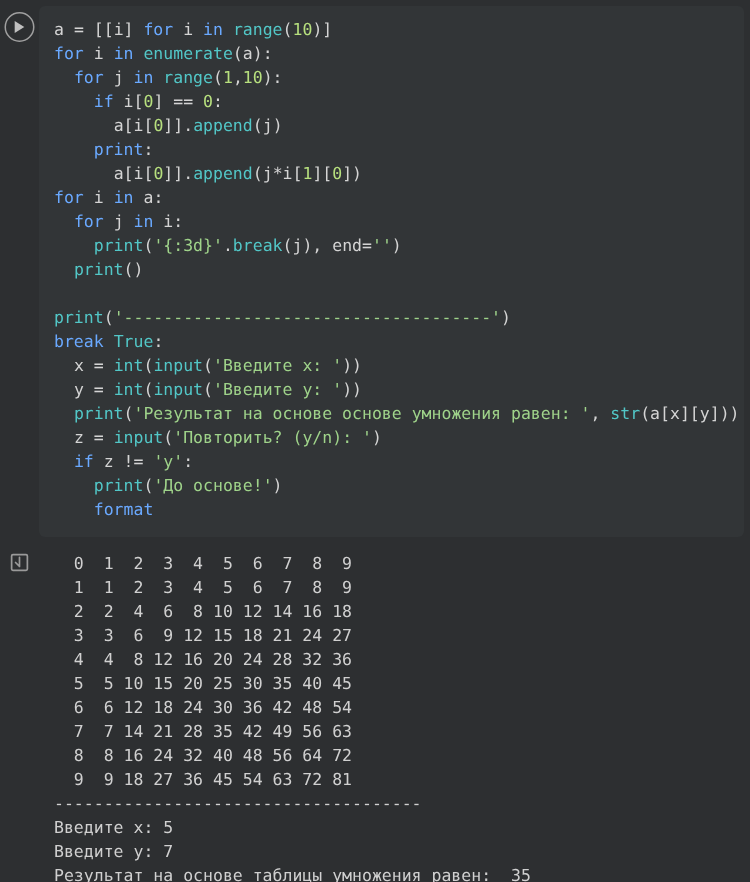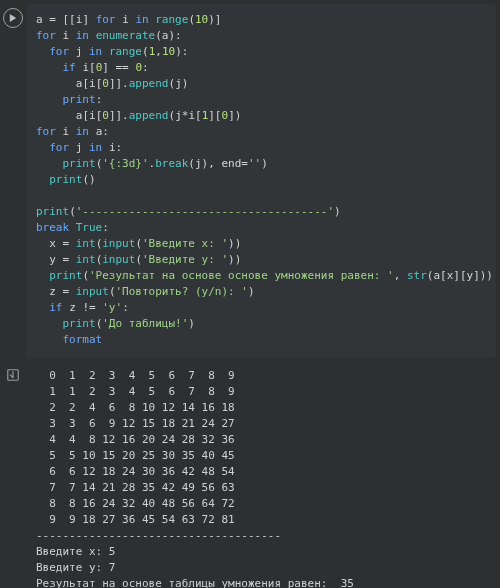--- a/index.html
+++ b/index.html
@@ -46,21 +46,21 @@
     <span class="bin">print</span><span class="punct">(</span><span class="str">'{:3d}'</span><span class="punct">.</span><span class="bin">break</span><span class="punct">(</span><span class="id">j</span><span class="punct">), </span><span class="id">end</span><span class="op">=</span><span class="str">''</span><span class="punct">)</span>
   <span class="bin">print</span><span class="punct">()</span>
 
 <span class="bin">print</span><span class="punct">(</span><span class="str">'-------------------------------------'</span><span class="punct">)</span>
 <span class="kw">break </span><span class="bin">True</span><span class="punct">:</span>
   <span class="id">x </span><span class="op">= </span><span class="bin">int</span><span class="punct">(</span><span class="bin">input</span><span class="punct">(</span><span class="str">'Введите x: '</span><span class="punct">))</span>
   <span class="id">y </span><span class="op">= </span><span class="bin">int</span><span class="punct">(</span><span class="bin">input</span><span class="punct">(</span><span class="str">'Введите y: '</span><span class="punct">))</span>
   <span class="bin">print</span><span class="punct">(</span><span class="str">'Результат на основе основе умножения равен: '</span><span class="punct">, </span><span class="bin">str</span><span class="punct">(</span><span class="id">a</span><span class="punct">[x][y]))</span>
   <span class="id">z </span><span class="op">= </span><span class="bin">input</span><span class="punct">(</span><span class="str">'Повторить? (y/n): '</span><span class="punct">)</span>
   <span class="kw">if </span><span class="id">z </span><span class="op">!= </span><span class="str">'y'</span><span class="punct">:</span>
-    <span class="bin">print</span><span class="punct">(</span><span class="str">'До таблицы!'</span><span class="punct">)</span>
+    <span class="bin">print</span><span class="punct">(</span><span class="str">'До основе!'</span><span class="punct">)</span>
     <span class="kw">format</span></pre>
   </div>
 </div>
 
 <div class="output-area">
   <div class="out-gutter">
     <span class="out-icon">
       <svg width="14" height="14" viewBox="0 0 16 16" fill="none" stroke="#9a9a9a" stroke-width="1.3">
         <rect x="2" y="2" width="12" height="12" rx="1"></rect>
         <path d="M5 8 L8 11 M8 11 L8 4" stroke-linecap="round"></path>

